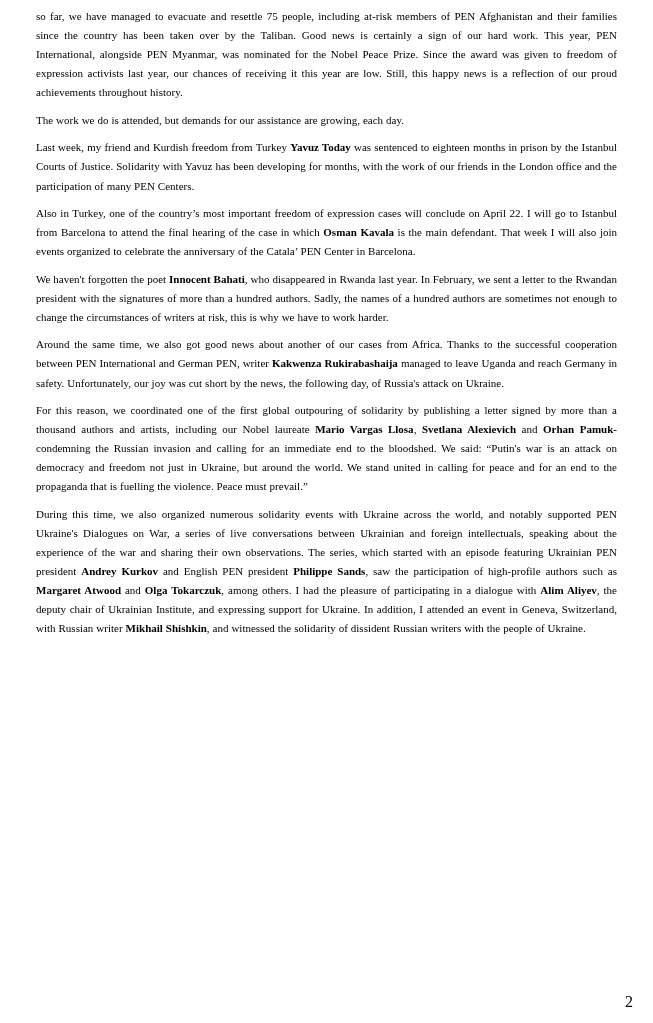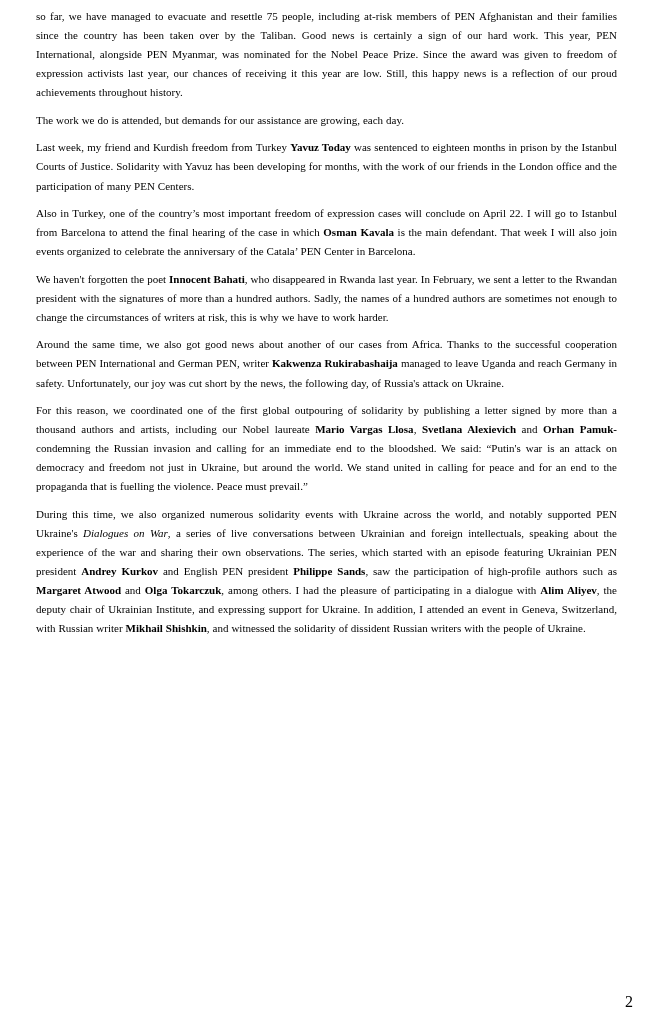--- a/index.html
+++ b/index.html
@@ -24,21 +24,21 @@
   }
   .para {
     margin: 0 0 8.4px 0;
     font-size: 11px;
     line-height: 19.1px;
     text-align: justify;
     text-justify: inter-word;
     word-spacing: 0.02em;
   }
   .para .bold { font-weight: bold; }
-  .para .italic { font-style: italic; }
+  .para .italic { }
   .page-number {
     position: absolute;
     right: 20px;
     top: 992px;
     font-size: 16px;
     line-height: 19px;
     color: #000000;
   }
 </style>
 </head>

